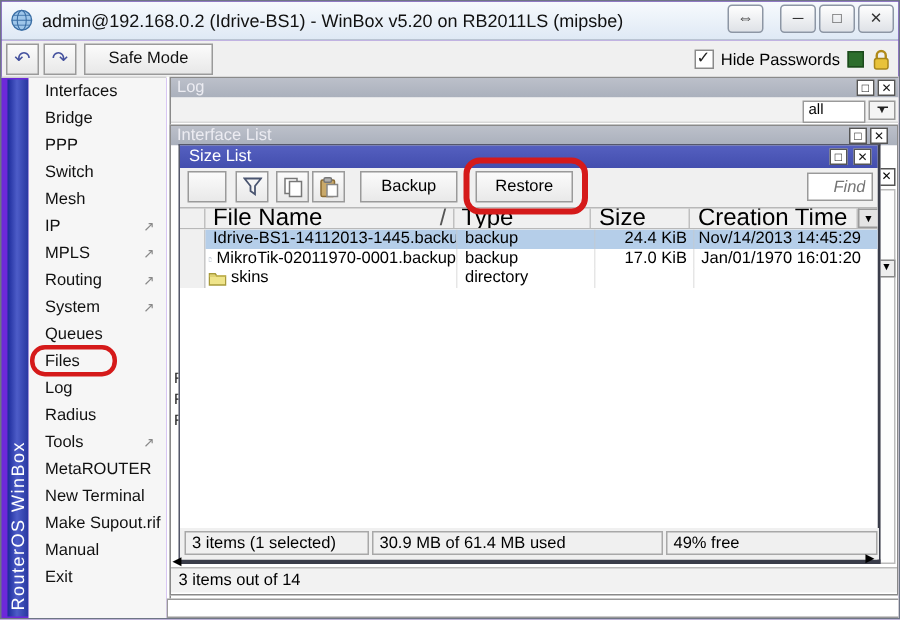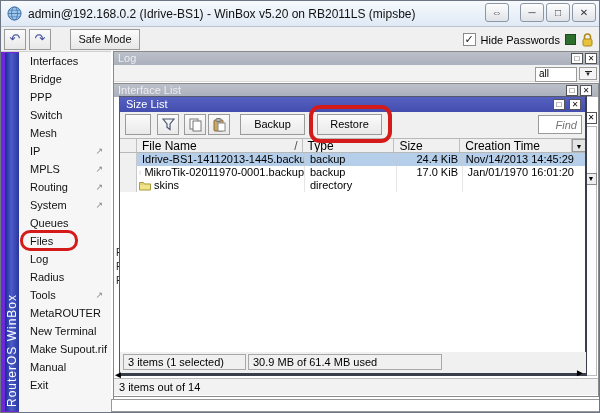--- a/index.html
+++ b/index.html
@@ -17,21 +17,21 @@
     background:linear-gradient(#fefefe,#dfe2e7); font-size:10px; line-height:17px;
     text-align:center; color:#333; }
   .wm-btn.conn { margin-right:6px; font-size:11px; }
 
   
   .toolbar { position:absolute; left:0; top:26px; width:598px; height:25px;
     background:#f0f0f0; border-bottom:1px solid #d0d0d0; display:flex; align-items:center; }
   .tb-btn { height:21px; border:1px solid #9a9a9a; background:linear-gradient(#fbfbfb,#e8e8e8);
     margin-left:3px; text-align:center; }
   .tb-icon-btn { width:22px; font-size:13px; line-height:18px; color:#44519e; }
-  .tb-safe { width:70px; font-size:11px; line-height:19px; color:#111; margin-left:19px; }
+  .tb-safe { width:86px; font-size:11px; line-height:19px; color:#111; margin-left:5px; }
   .tb-right { position:absolute; right:5px; top:0; height:25px; display:flex; align-items:center; gap:5px; }
   .checkbox { width:13px; height:13px; background:#fff; border:1px solid #8a8a8a;
     font-size:11px; line-height:11px; text-align:center; color:#222; }
   .hp-label { font-size:11px; }
   .green-sq { width:11px; height:11px; background:#2d6e2d; border:1px solid #1d4a1d; }
 
   
   .brandstrip { position:absolute; left:4px; top:52px; width:14px; height:358px;
     background:linear-gradient(to right,#1b2a9a,#4d5cc8 45%,#28379f); }
   .brand-text { position:absolute; left:0; bottom:4px; width:14px; height:200px;
@@ -99,21 +99,21 @@
   .btn-restore { left:197px; width:65px; font-size:11px; line-height:19px; }
   .find-input { position:absolute; right:3px; top:3px; width:44px; height:19px;
     border:1px solid #9a9a9a; font-size:11px; font-style:italic; color:#999;
     padding:0 4px; text-align:right; font-family:"Liberation Sans",sans-serif; }
   .red-rect-restore { position:absolute; left:189px; top:-7px; width:83px; height:38px;
     border:4px solid #d51a1a; border-radius:11px; pointer-events:none; z-index:25; }
 
   
   .fl-header { position:relative; height:15px; background:#f0f0f0;
     border-top:1px solid #b8b8b8; border-bottom:1px solid #b8b8b8; display:flex; }
-  .hcell { border-right:1px solid #c0c0c0; font-size:12px; line-height:14px;
+  .hcell { border-right:1px solid #c0c0c0; font-size:16px; line-height:14px;
     padding-left:5px; position:relative; white-space:nowrap; overflow:hidden; }
   .hc-gutter { width:17px; padding-left:0; }
   .hc-name { width:166px; }
   .hc-name .sort { position:absolute; right:4px; top:0; color:#555; }
   .hc-type { width:92px; }
   .hc-size { width:66px; }
   .hc-time { width:112px; }
   .hc-dd { width:13px; background:#e4e4e4; border:1px solid #9a9a9a; border-right:0;
     font-size:7px; line-height:13px; text-align:center; padding-left:0; }
   .fl-body { position:relative; height:201px; background:#fff; overflow:hidden; }
@@ -318,19 +318,20 @@
           </span>
           <span class="fcell fc-type">directory</span>
           <span class="fcell fc-size"></span>
           <span class="fcell fc-time"></span>
         </div>
       </div>
 
       <div class="fl-status">
         <span class="scell sc1">3 items (1 selected)</span>
         <span class="scell sc2">30.9 MB of 61.4 MB used</span>
+        <span class="scell sc3">49% free</span>
       </div>
     </div>
 
     <div class="bottom-strip"></div>
   </div>
 
 </div>
 
 </body></html>

